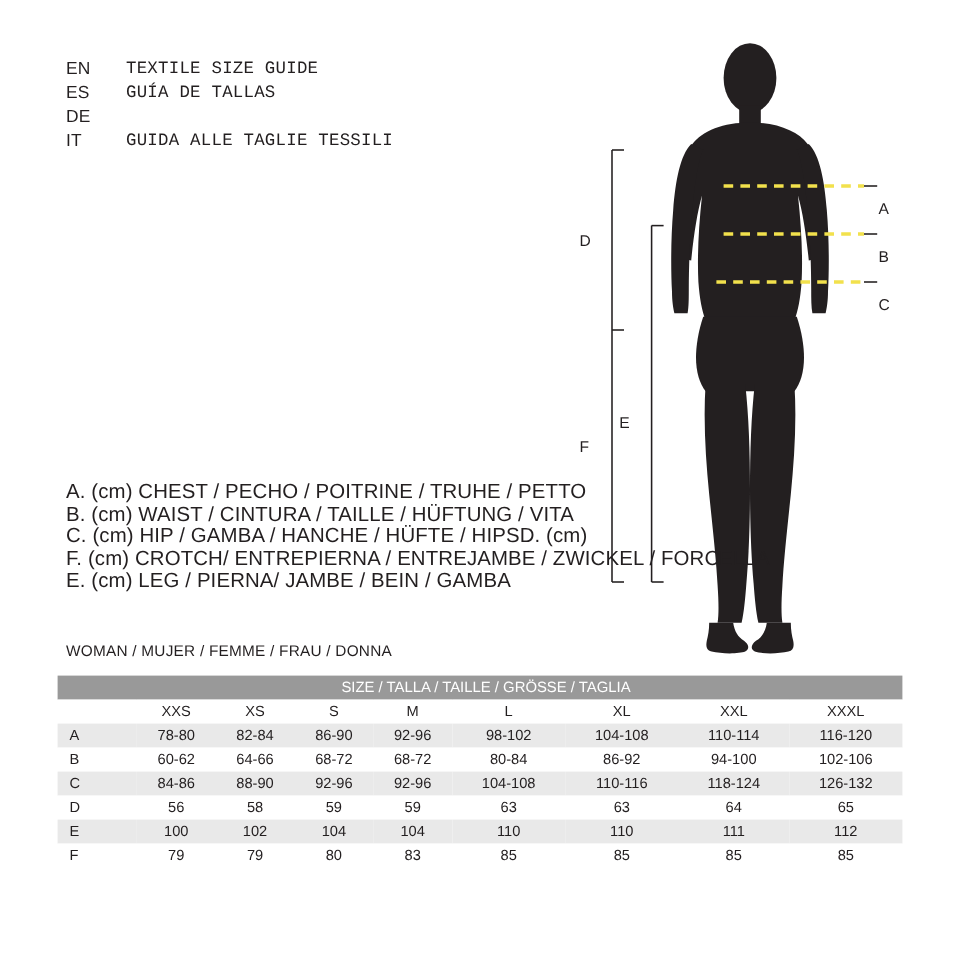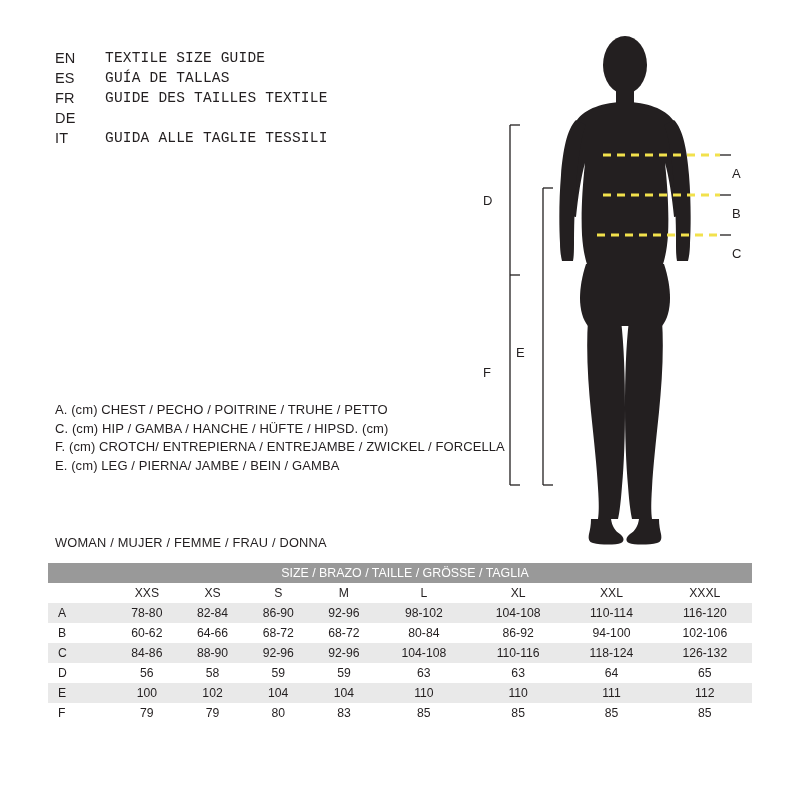--- a/index.html
+++ b/index.html
@@ -40,21 +40,21 @@
   }
 
   
   #legend-block {
     position: absolute;
     left: 55px;
     top: 401px;
     width: 520px;
   }
   .legend-line {
-    font-size: 13px;
+    font-size: 17px;
     line-height: 18.6px;
     letter-spacing: 0.1px;
     white-space: nowrap;
   }
   #gender-line {
     position: absolute;
     left: 55px;
     top: 535px;
     font-size: 12.8px;
     letter-spacing: 0.2px;
@@ -116,24 +116,20 @@
 <body>
 
 <div id="title-block">
   <div class="title-row">
     <span class="title-lang">EN</span>
     <span class="title-text">TEXTILE SIZE GUIDE</span>
   </div>
   <div class="title-row">
     <span class="title-lang">ES</span>
     <span class="title-text">GUÍA DE TALLAS</span>
-  </div>
-  <div class="title-row">
-    <span class="title-lang">FR</span>
-    <span class="title-text">GUIDE DES TAILLES TEXTILE</span>
   </div>
   <div class="title-row">
     <span class="title-lang">DE</span>
   </div>
   <div class="title-row">
     <span class="title-lang">IT</span>
     <span class="title-text">GUIDA ALLE TAGLIE TESSILI</span>
   </div>
 </div>
 
@@ -244,31 +240,32 @@
   <span class="dim-label" style="left:277px; top:146px;">A</span>
   <span class="dim-label" style="left:277px; top:186px;">B</span>
   <span class="dim-label" style="left:277px; top:226px;">C</span>
   <span class="dim-label" style="left:28px; top:173px;">D</span>
   <span class="dim-label" style="left:61px; top:325px;">E</span>
   <span class="dim-label" style="left:28px; top:345px;">F</span>
 </div>
 
 <div id="legend-block">
   <div class="legend-line">A. (cm) CHEST / PECHO / POITRINE / TRUHE / PETTO</div>
+  <div class="legend-line">B. (cm) WAIST / CINTURA / TAILLE / HÜFTUNG / VITA</div>
   <div class="legend-line">C. (cm) HIP / GAMBA / HANCHE / HÜFTE / HIPSD. (cm)</div>
   <div class="legend-line">F. (cm) CROTCH/ ENTREPIERNA / ENTREJAMBE / ZWICKEL / FORCELLA</div>
   <div class="legend-line">E. (cm) LEG / PIERNA/ JAMBE / BEIN / GAMBA</div>
 </div>
 
 <div id="gender-line">WOMAN / MUJER / FEMME / FRAU / DONNA</div>
 
 <table id="size-table">
   <tbody>
     <tr class="tbl-banner">
-      <td colspan="9">SIZE / BRAZO / TAILLE / GRÖSSE / TAGLIA</td>
+      <td colspan="9">SIZE / TALLA / TAILLE / GRÖSSE / TAGLIA</td>
     </tr>
     <tr class="row-head">
       <td class="col-label"></td>
       <td>XXS</td>
       <td>XS</td>
       <td>S</td>
       <td>M</td>
       <td>L</td>
       <td>XL</td>
       <td>XXL</td>

